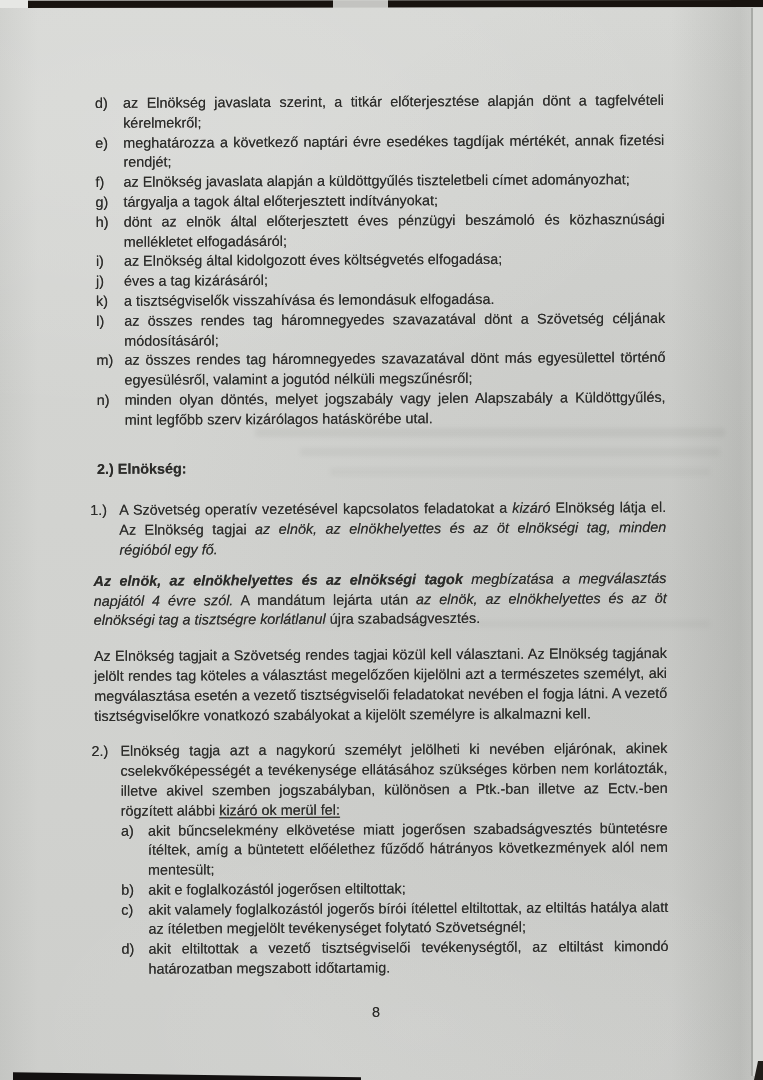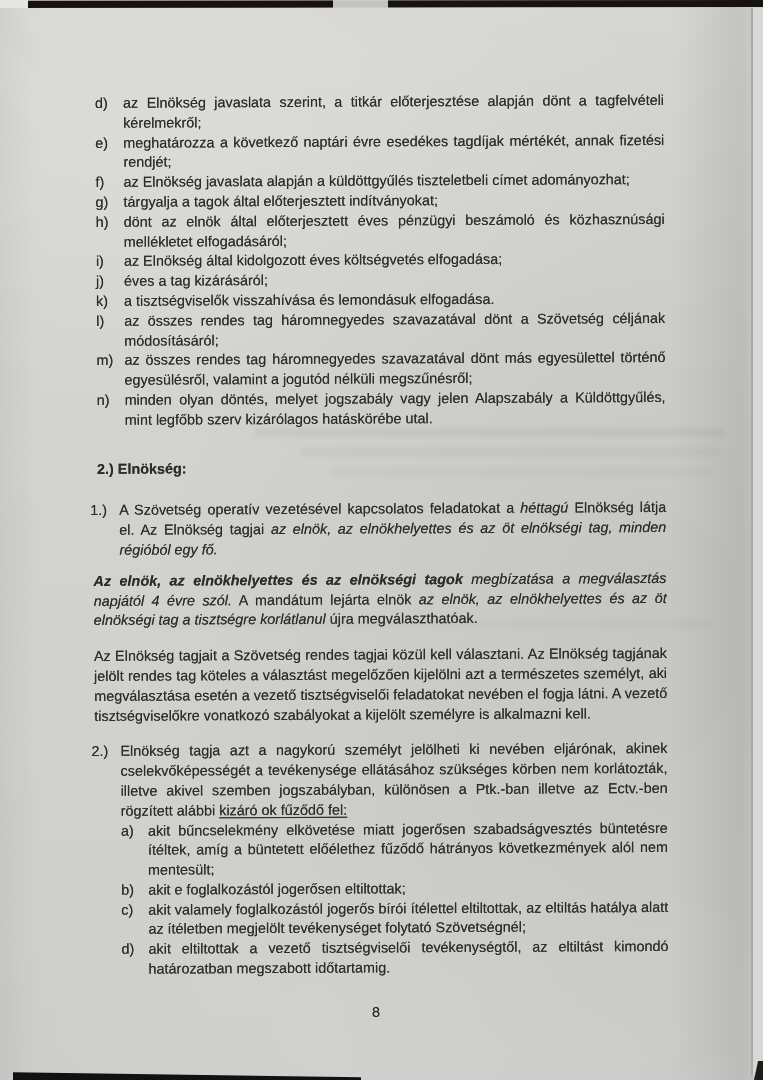--- a/index.html
+++ b/index.html
@@ -91,27 +91,27 @@
       <div class="hang"><span class="marker">i)</span><span>az Elnökség által kidolgozott éves költségvetés elfogadása;</span></div>
       <div class="hang"><span class="marker">j)</span><span>éves a tag kizárásáról;</span></div>
       <div class="hang"><span class="marker">k)</span><span>a tisztségviselők visszahívása és lemondásuk elfogadása.</span></div>
       <div class="hang"><span class="marker">l)</span><span>az összes rendes tag háromnegyedes szavazatával dönt a Szövetség céljának módosításáról;</span></div>
       <div class="hang"><span class="marker">m)</span><span>az összes rendes tag háromnegyedes szavazatával dönt más egyesülettel történő egyesülésről, valamint a jogutód nélküli megszűnésről;</span></div>
       <div class="hang"><span class="marker">n)</span><span>minden olyan döntés, melyet jogszabály vagy jelen Alapszabály a Küldöttgyűlés, mint legfőbb szerv kizárólagos hatáskörébe utal.</span></div>
     </div>
 
     <div class="section-heading">2.) Elnökség:</div>
 
-    <div class="num-item item-1"><span class="marker">1.)</span><span>A Szövetség operatív vezetésével kapcsolatos feladatokat a </span><span class="it">héttagú</span><span> Elnökség látja el. Az Elnökség tagjai </span><span class="it">az elnök, az elnökhelyettes és az öt elnökségi tag, minden régióból egy fő.</span></div>
+    <div class="num-item item-1"><span class="marker">1.)</span><span>A Szövetség operatív vezetésével kapcsolatos feladatokat a </span><span class="it">kizáró</span><span> Elnökség látja el. Az Elnökség tagjai </span><span class="it">az elnök, az elnökhelyettes és az öt elnökségi tag, minden régióból egy fő.</span></div>
 
-    <div class="para para-mandate"><span class="bi">Az elnök, az elnökhelyettes és az elnökségi tagok</span><span class="it"> megbízatása a megválasztás napjától 4 évre szól.</span><span> A mandátum lejárta elnök </span><span class="it">az elnök, az elnökhelyettes és az öt elnökségi tag a tisztségre korlátlanul</span><span> újra megválaszthatóak.</span></div>
+    <div class="para para-mandate"><span class="bi">Az elnök, az elnökhelyettes és az elnökségi tagok</span><span class="it"> megbízatása a megválasztás napjától 4 évre szól.</span><span> A mandátum lejárta után </span><span class="it">az elnök, az elnökhelyettes és az öt elnökségi tag a tisztségre korlátlanul</span><span> újra szabadságvesztés.</span></div>
 
     <div class="para para-election">Az Elnökség tagjait a Szövetség rendes tagjai közül kell választani. Az Elnökség tagjának jelölt rendes tag köteles a választást megelőzően kijelölni azt a természetes személyt, aki megválasztása esetén a vezető tisztségviselői feladatokat nevében el fogja látni. A vezető tisztségviselőkre vonatkozó szabályokat a kijelölt személyre is alkalmazni kell.</div>
 
-    <div class="num-item item-2"><span class="marker">2.)</span><span>Elnökség tagja azt a nagykorú személyt jelölheti ki nevében eljárónak, akinek cselekvőképességét a tevékenysége ellátásához szükséges körben nem korlátozták, illetve akivel szemben jogszabályban, különösen a Ptk.-ban illetve az Ectv.-ben rögzített alábbi </span><span class="ul">kizáró ok fűződő fel:</span>
+    <div class="num-item item-2"><span class="marker">2.)</span><span>Elnökség tagja azt a nagykorú személyt jelölheti ki nevében eljárónak, akinek cselekvőképességét a tevékenysége ellátásához szükséges körben nem korlátozták, illetve akivel szemben jogszabályban, különösen a Ptk.-ban illetve az Ectv.-ben rögzített alábbi </span><span class="ul">kizáró ok merül fel:</span>
       <div>
         <div class="sub"><span class="marker">a)</span><span>akit bűncselekmény elkövetése miatt jogerősen szabadságvesztés büntetésre ítéltek, amíg a büntetett előélethez fűződő hátrányos következmények alól nem mentesült;</span></div>
         <div class="sub"><span class="marker">b)</span><span>akit e foglalkozástól jogerősen eltiltottak;</span></div>
         <div class="sub"><span class="marker">c)</span><span>akit valamely foglalkozástól jogerős bírói ítélettel eltiltottak, az eltiltás hatálya alatt az ítéletben megjelölt tevékenységet folytató Szövetségnél;</span></div>
         <div class="sub"><span class="marker">d)</span><span>akit eltiltottak a vezető tisztségviselői tevékenységtől, az eltiltást kimondó határozatban megszabott időtartamig.</span></div>
       </div>
     </div>
 
   </div>
 

